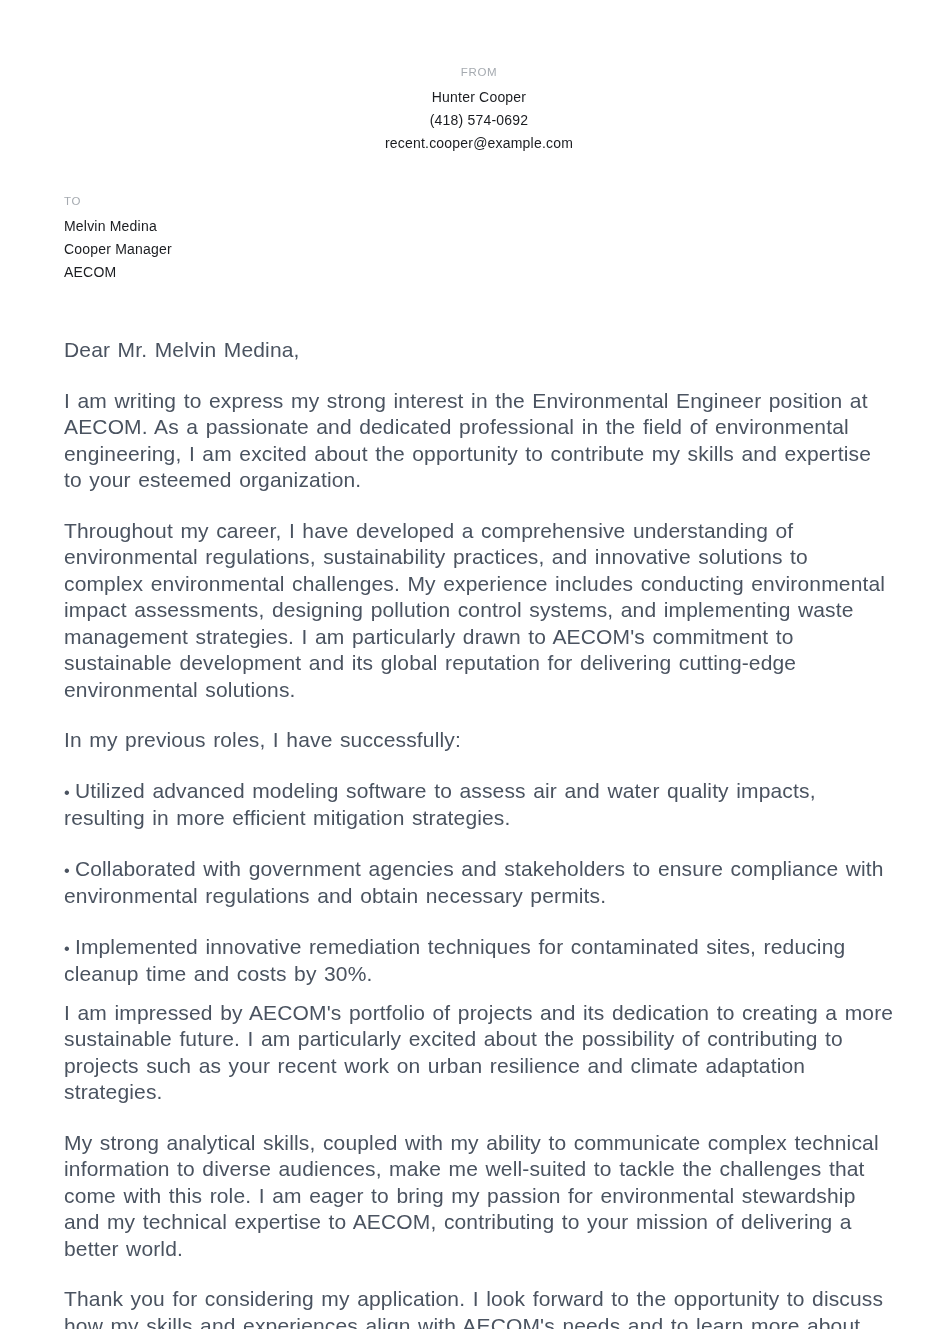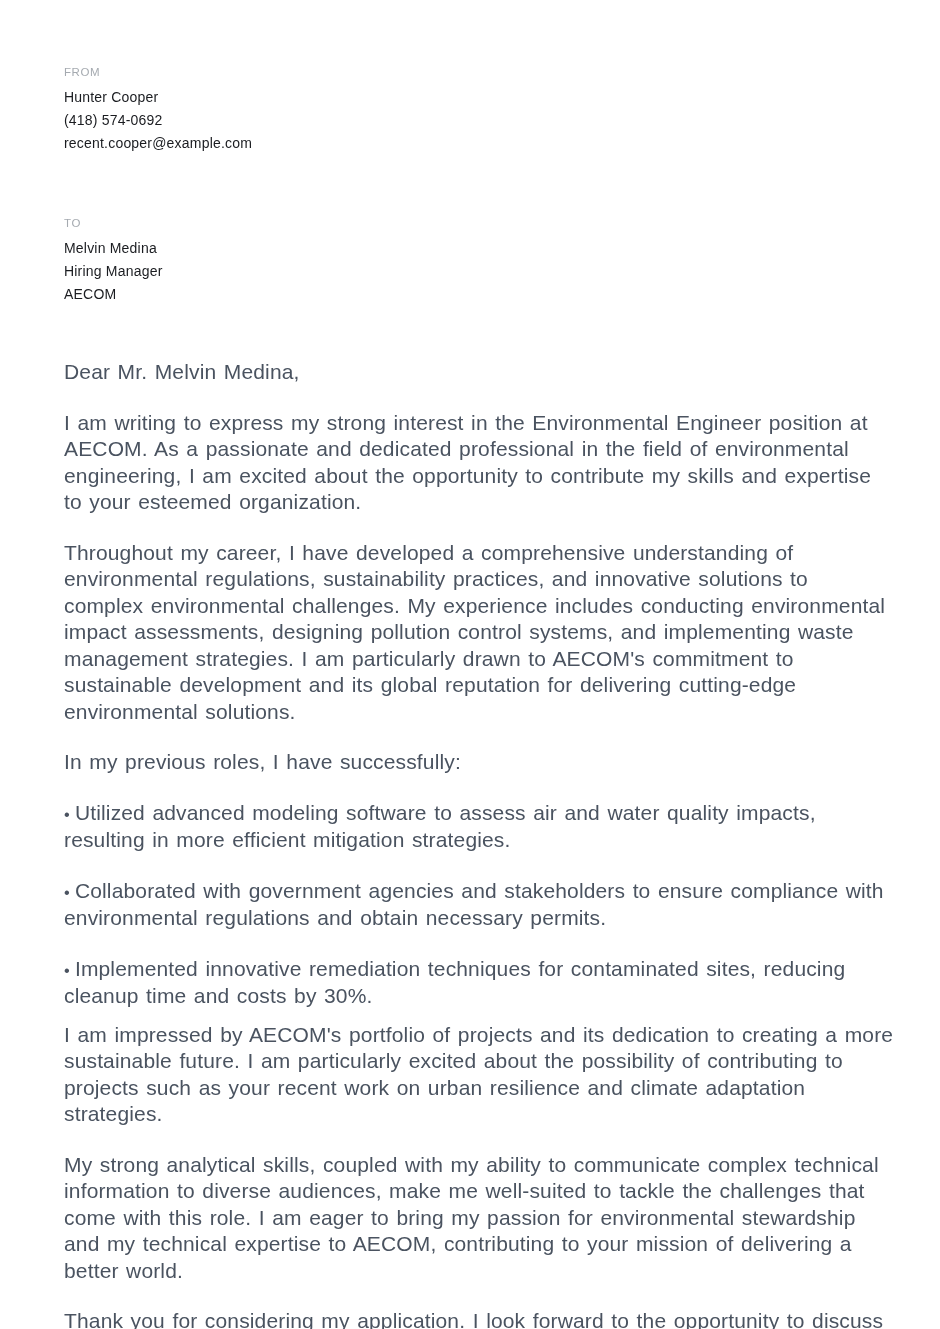--- a/index.html
+++ b/index.html
@@ -26,21 +26,21 @@
     letter-spacing: 0.6px;
     color: var(--label-text, #a5aab0);
     margin-bottom: 7px;
   }
   .addr-line {
     font-size: 14px;
     line-height: 23px;
     letter-spacing: 0.2px;
     color: var(--header-text, #1a1c20);
   }
-  .from-block { margin-bottom: 61px; }
+  .from-block { margin-bottom: 39px; text-align: center; }
   .to-block   { margin-bottom: 53px; }
   
   .letter-main {
     font-size: 21px;
     line-height: 26.5px;
     letter-spacing: 0.15px;
     word-spacing: 1.5px;
     color: var(--body-text, #4a5360);
   }
   .letter-main p { margin: 0 0 24px 0; }
@@ -62,21 +62,21 @@
     <div class="addr-block from-block">
       <div class="addr-label">FROM</div>
       <div class="addr-line">Hunter Cooper</div>
       <div class="addr-line">(418) 574-0692</div>
       <div class="addr-line">recent.cooper@example.com</div>
     </div>
 
     <div class="addr-block to-block">
       <div class="addr-label">TO</div>
       <div class="addr-line">Melvin Medina</div>
-      <div class="addr-line">Hiring Manager</div>
+      <div class="addr-line">Cooper Manager</div>
       <div class="addr-line">AECOM</div>
     </div>
   </header>
 
   <main class="letter-main">
     <p class="salutation">Dear Mr. Melvin Medina,</p>
 
     <div>
         <p class="para">I am writing to express my strong interest in the Environmental Engineer position at AECOM. As a passionate and dedicated professional in the field of environmental engineering, I am excited about the opportunity to contribute my skills and expertise to your esteemed organization.</p>
         <p class="para">Throughout my career, I have developed a comprehensive understanding of environmental regulations, sustainability practices, and innovative solutions to complex environmental challenges. My experience includes conducting environmental impact assessments, designing pollution control systems, and implementing waste management strategies. I am particularly drawn to AECOM's commitment to sustainable development and its global reputation for delivering cutting-edge environmental solutions.</p>

